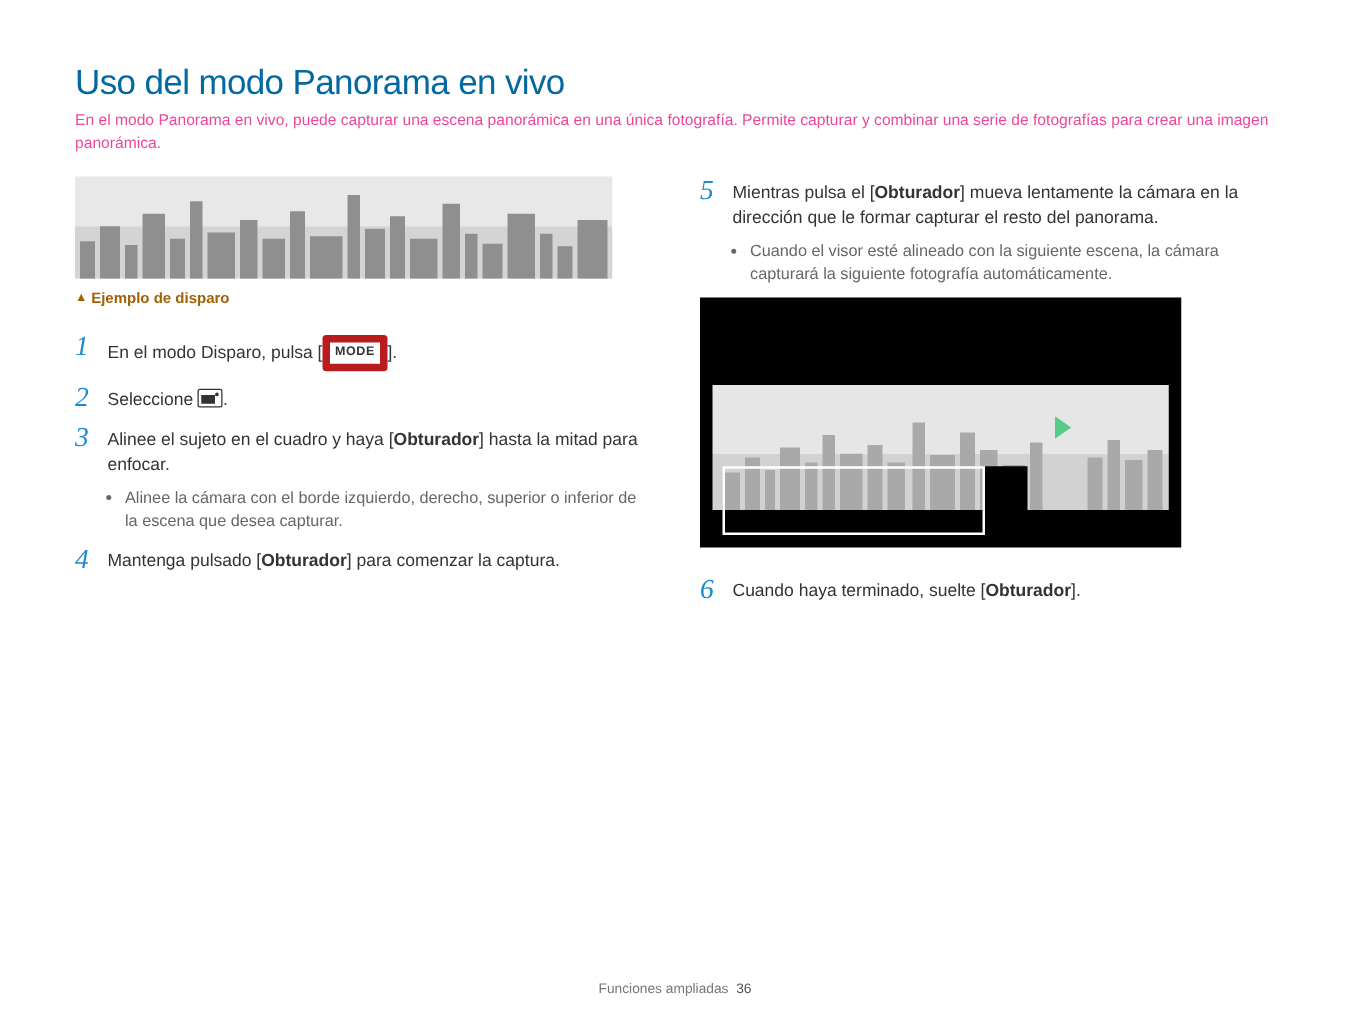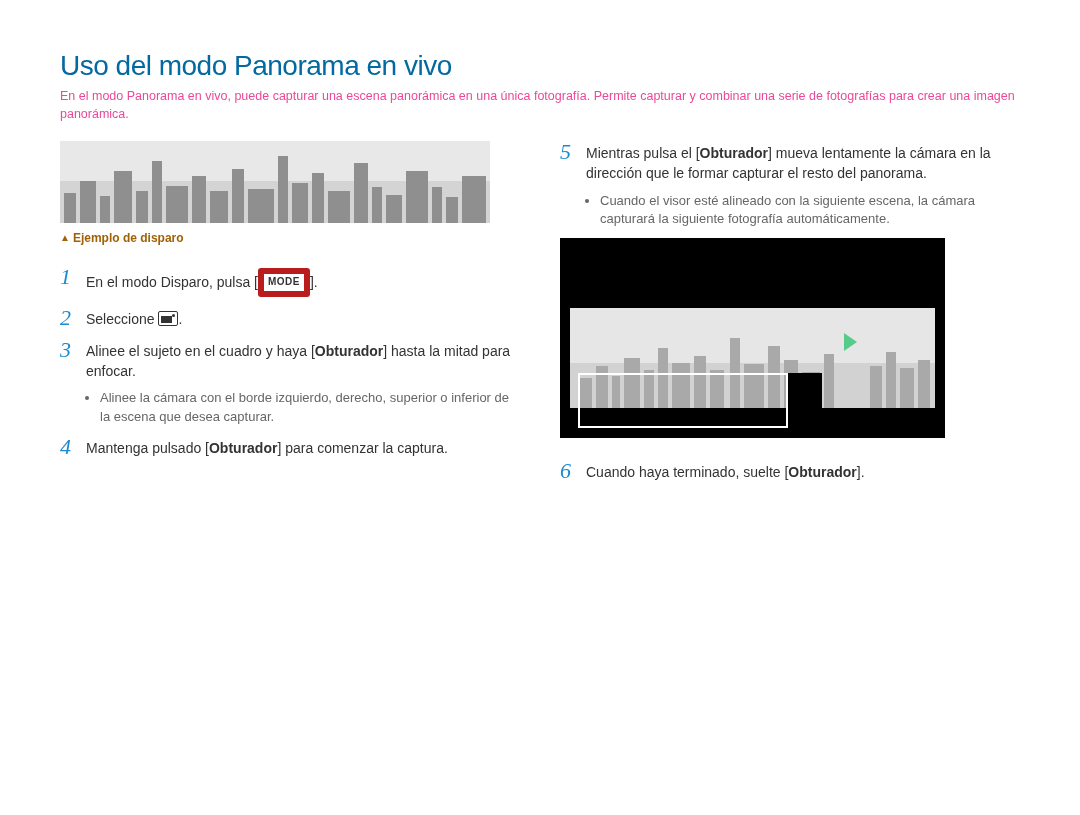--- a/index.html
+++ b/index.html
@@ -310,14 +310,17 @@
           <div class="body">
             <span>Cuando haya terminado, suelte [</span><b>Obturador</b><span>].</span>
           </div>
         </div>
 
       </div>
     </div>
 
   </div>
 
+  <div class="footer">
+    <span>Funciones ampliadas</span>&nbsp;&nbsp;<span class="pn">36</span>
+  </div>
 
 </div>
 
 </body></html>

